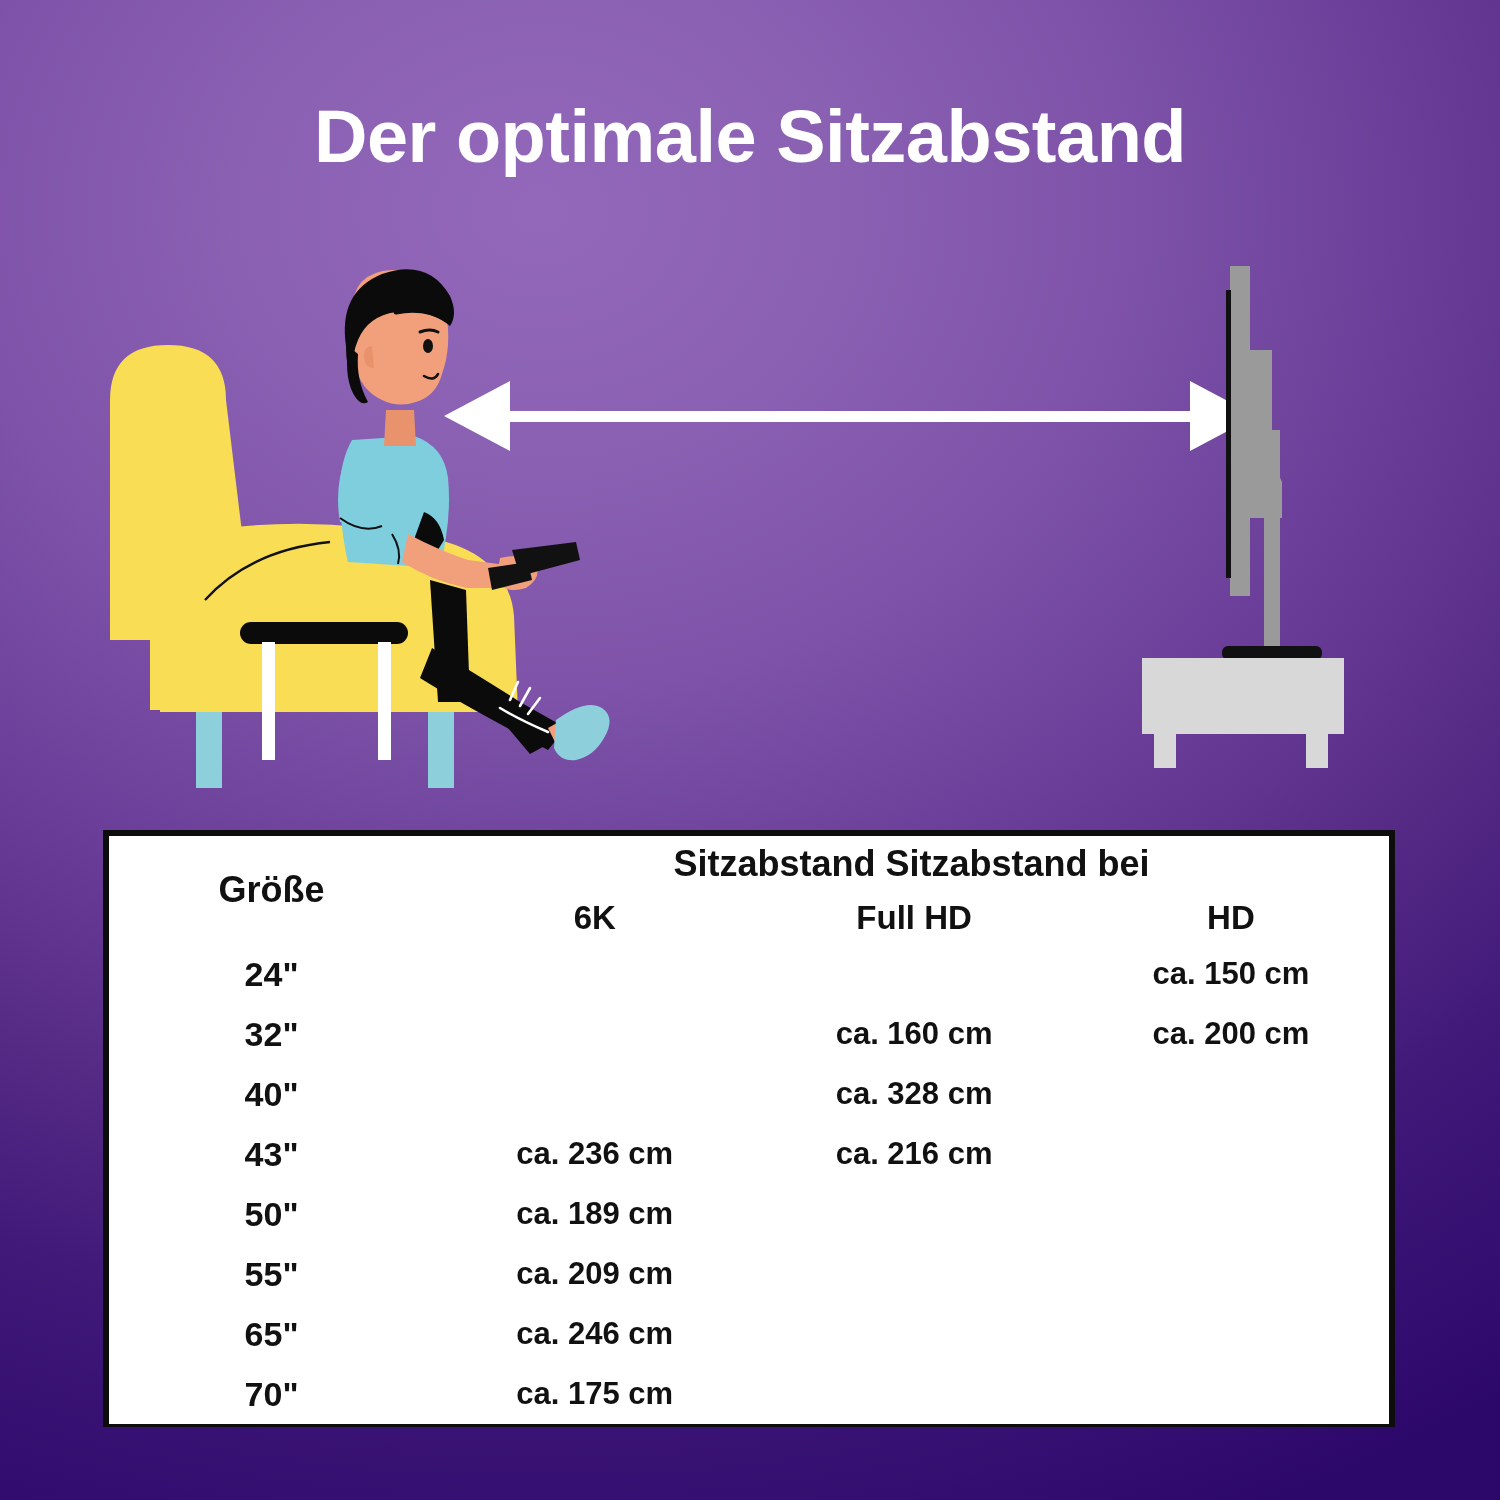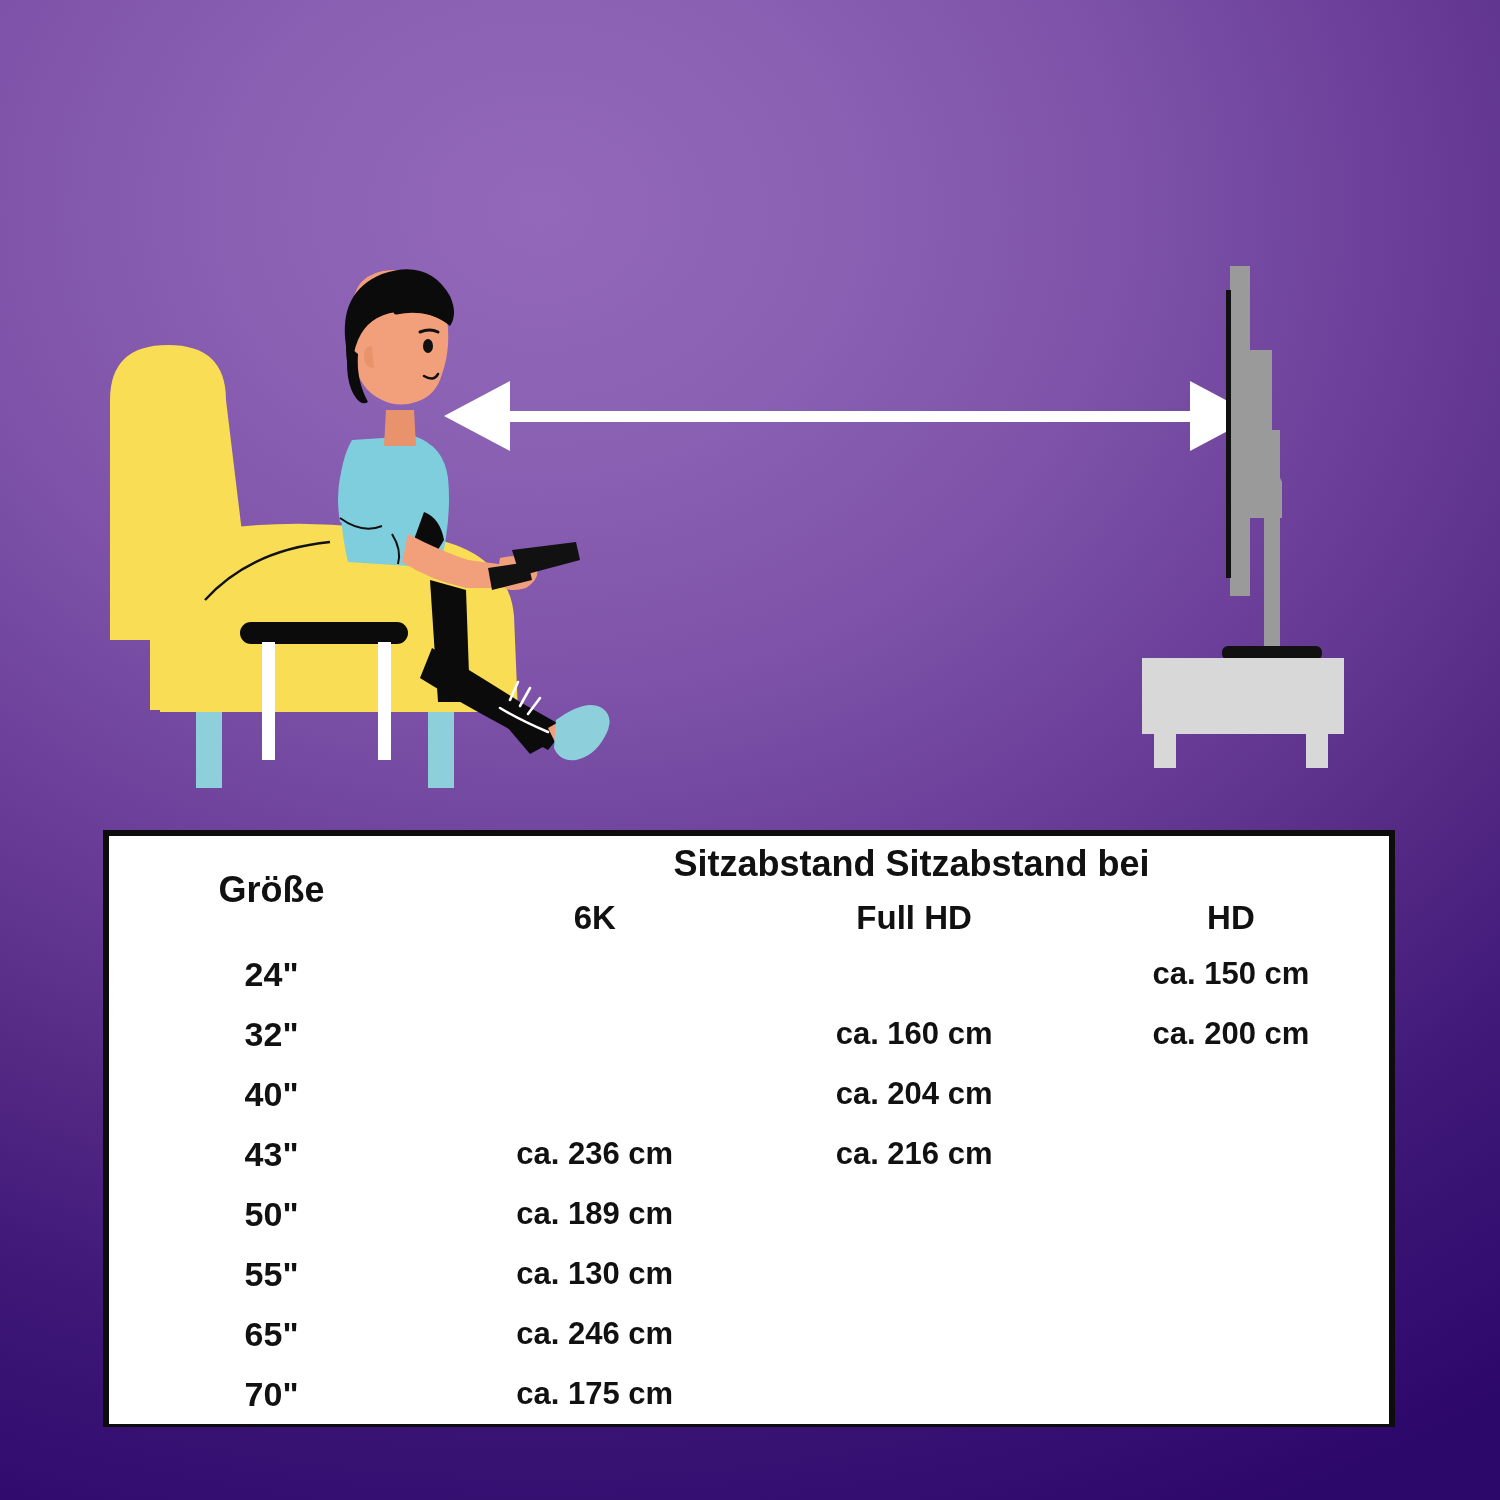--- a/index.html
+++ b/index.html
@@ -113,20 +113,21 @@
   .val-cell.last { border-right: 0; }
   tr.data-row { height: 60px; }
   tr.head-row-1 { height: 56px; padding-left: 24px; }
   tr.head-row-2 { height: 52px; }
 </style>
 </head>
 <body>
 
 <div id="poster">
 
+  <div class="title">Der optimale Sitzabstand</div>
 
   <div class="scene">
     <svg width="1500" height="540" viewBox="0 0 1500 540" xmlns="http://www.w3.org/2000/svg">
 
       <g>
         <path d="M110 150 Q110 95 168 95 Q226 95 226 150 L255 390 L110 390 Z" fill="#f8dd55"></path>
 
         <rect x="196" y="460" width="26" height="78" fill="#8ecfdc"></rect>
         <rect x="428" y="460" width="26" height="78" fill="#8ecfdc"></rect>
 
@@ -260,38 +261,38 @@
         </tr>
         <tr class="data-row row-line">
           <td class="size-cell">32"</td>
           <td class="val-cell"></td>
           <td class="val-cell">ca. 160 cm</td>
           <td class="val-cell last">ca. 200 cm</td>
         </tr>
         <tr class="data-row row-line">
           <td class="size-cell">40"</td>
           <td class="val-cell"></td>
-          <td class="val-cell">ca. 204 cm</td>
+          <td class="val-cell">ca. 328 cm</td>
           <td class="val-cell last"></td>
         </tr>
         <tr class="data-row row-line">
           <td class="size-cell">43"</td>
           <td class="val-cell">ca. 236 cm</td>
           <td class="val-cell">ca. 216 cm</td>
           <td class="val-cell last"></td>
         </tr>
         <tr class="data-row row-line">
           <td class="size-cell">50"</td>
           <td class="val-cell">ca. 189 cm</td>
           <td class="val-cell"></td>
           <td class="val-cell last"></td>
         </tr>
         <tr class="data-row row-line">
           <td class="size-cell">55"</td>
-          <td class="val-cell">ca. 130 cm</td>
+          <td class="val-cell">ca. 209 cm</td>
           <td class="val-cell"></td>
           <td class="val-cell last"></td>
         </tr>
         <tr class="data-row row-line">
           <td class="size-cell">65"</td>
           <td class="val-cell">ca. 246 cm</td>
           <td class="val-cell"></td>
           <td class="val-cell last"></td>
         </tr>
         <tr class="data-row row-line">

